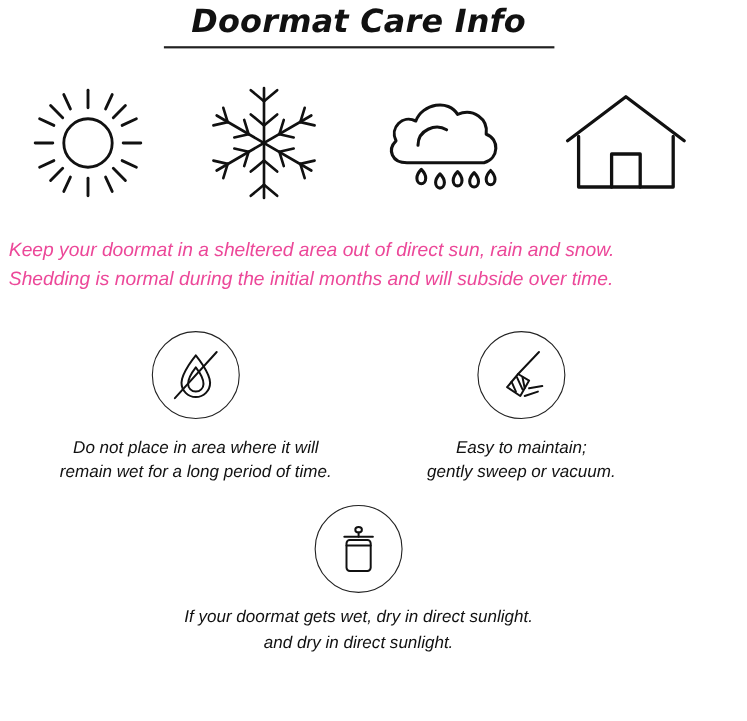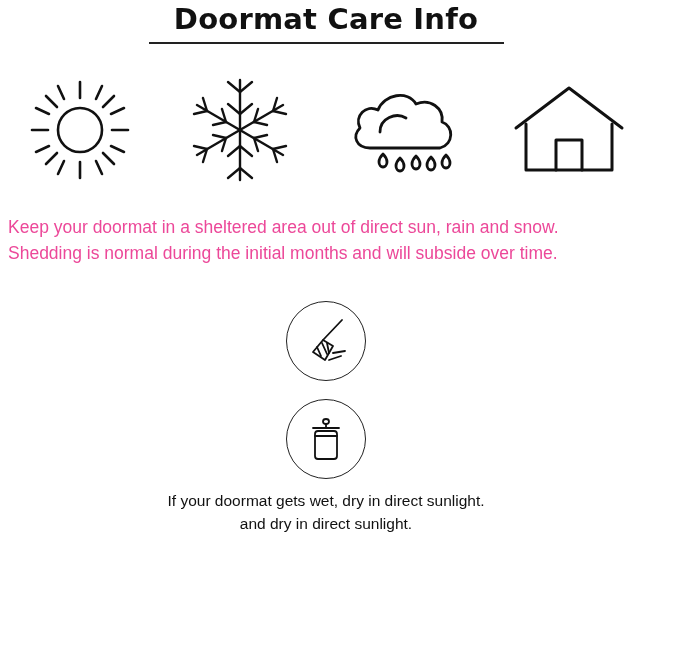--- a/index.html
+++ b/index.html
@@ -13,20 +13,21 @@
     font-family: "Liberation Sans", sans-serif;
     color: #1a1a1a;
     position: relative;
     overflow: hidden;
   }
   .page {
     width: 652px;
     height: 655px;
     position: relative;
     box-sizing: border-box;
+    font-style: italic;
   }
 
   
   .title-wrap {
     text-align: center;
     padding-top: 2px;
   }
   .title {
     font-family: "DejaVu Sans", sans-serif;
     font-weight: bold;
@@ -211,33 +212,50 @@
 
   </div>
 
   <div class="intro">
     <div>Keep your doormat in a sheltered area out of direct sun, rain and snow.</div>
     <div>Shedding is normal during the initial months and will subside over time.</div>
   </div>
 
   <div class="two-col">
 
+    <div class="col">
+      <div class="circle-icon">
+        <svg width="62" height="62" viewBox="0 0 62 62" fill="none" stroke="#111" stroke-width="1.8" stroke-linecap="round" stroke-linejoin="round">
+          <path d="M31 13 C31 13 18 29 18 38 A13 13 0 0 0 44 38 C44 29 31 13 31 13 Z"></path>
+          <path d="M31 24 C31 24 24 33 24 39 A7 7 0 0 0 38 39 C38 33 31 24 31 24 Z"></path>
+          <line x1="12" y1="52" x2="50" y2="10"></line>
+        </svg>
+      </div>
+      <div class="caption">
+        <div>Do not place in area where it will</div>
+        <div>remain wet for a long period of time.</div>
+      </div>
+    </div>
 
     <div class="col">
       <div class="circle-icon">
         <svg width="62" height="62" viewBox="0 0 62 62" fill="none" stroke="#111" stroke-width="1.8" stroke-linecap="round" stroke-linejoin="round">
           <line x1="47" y1="10" x2="28" y2="30"></line>
           <path d="M28 30 L18 42 L30 50 L38 36 Z"></path>
           <line x1="22" y1="37" x2="26" y2="46"></line>
           <line x1="27" y1="33" x2="32" y2="44"></line>
           <line x1="32" y1="33" x2="34" y2="43"></line>
           <line x1="34" y1="50" x2="46" y2="46"></line>
           <line x1="38" y1="43" x2="50" y2="41"></line>
         </svg>
       </div>
+      <div class="caption">
+        <div>Easy to maintain;</div>
+        <div>gently sweep or vacuum.</div>
+      </div>
     </div>
 
   </div>
 
   <div class="bottom">
     <div class="circle-icon">
       <svg width="62" height="62" viewBox="0 0 62 62" fill="none" stroke="#111" stroke-width="1.8" stroke-linecap="round" stroke-linejoin="round">
         <path d="M31 16 C27 16 27 11 31 11 C35 11 35 16 31 16 Z"></path>
         <line x1="31" y1="16" x2="31" y2="20"></line>
         <line x1="18" y1="20" x2="44" y2="20"></line>

